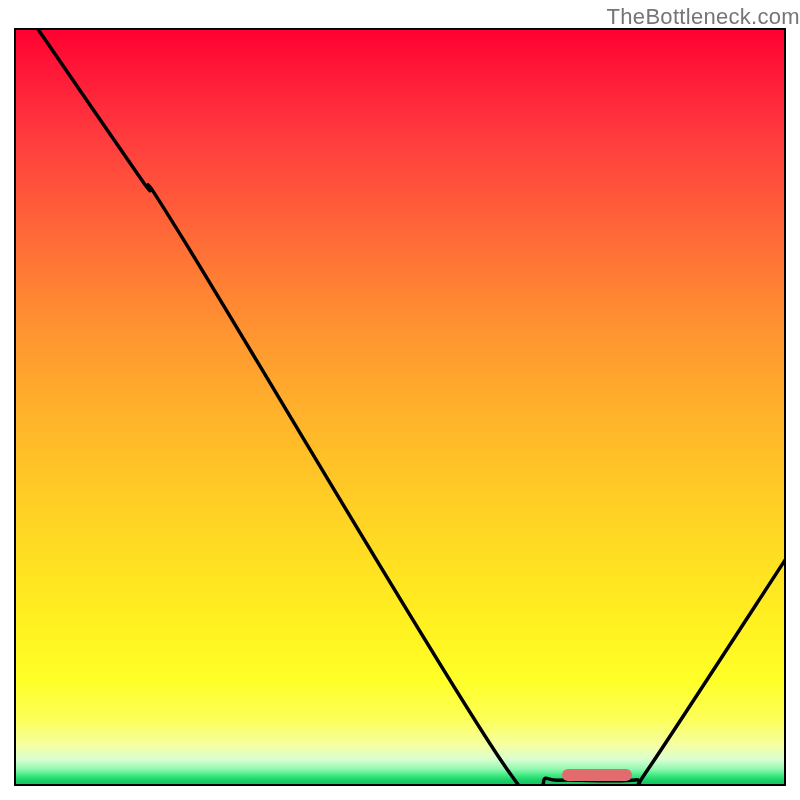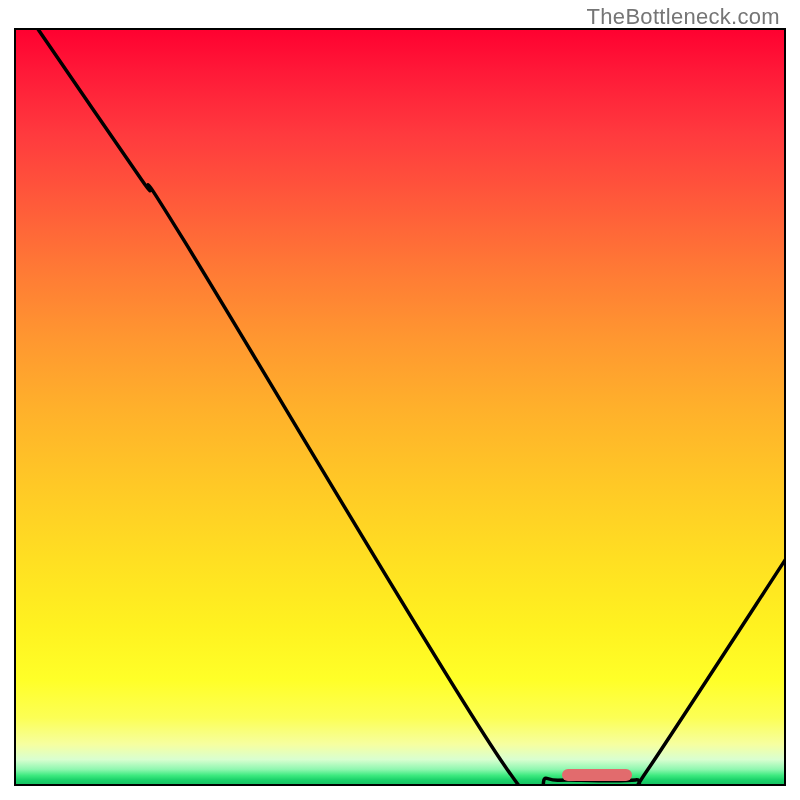--- a/index.html
+++ b/index.html
@@ -47,21 +47,21 @@
   .border {
     position: absolute;
     left: 0; top: 0; right: 0; bottom: 0;
     border: 2px solid #000;
     box-sizing: border-box;
     pointer-events: none;
   }
   .watermark {
     position: absolute;
     top: 4px;
-    right: 20px;
+    right: 0;
     color: #757575;
     font-size: 22px;
     letter-spacing: 0.3px;
   }
   .curve-svg {
     position: absolute;
     left: 0; top: 0;
     width: 100%;
     height: 100%;
   }

